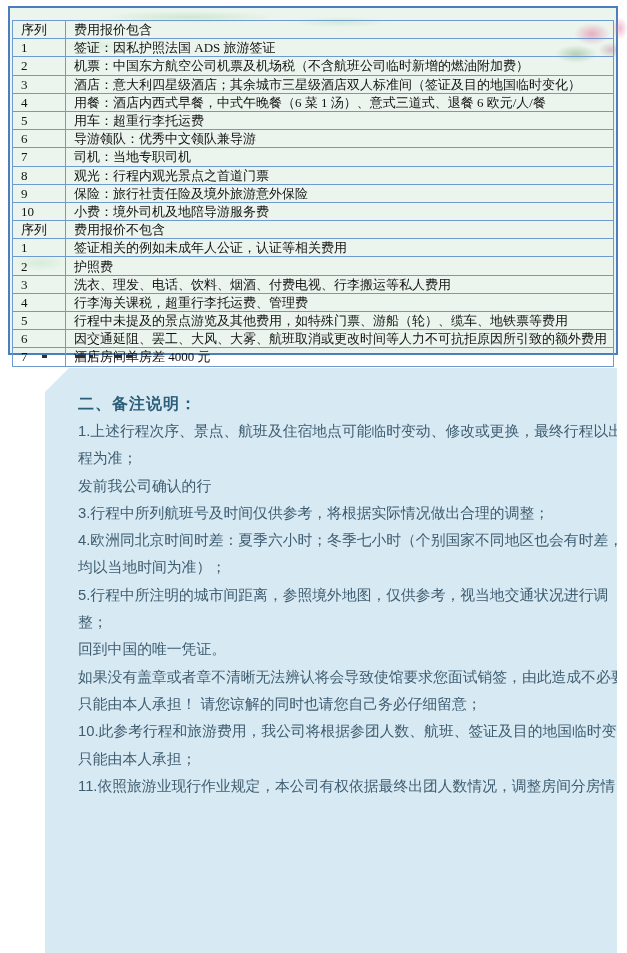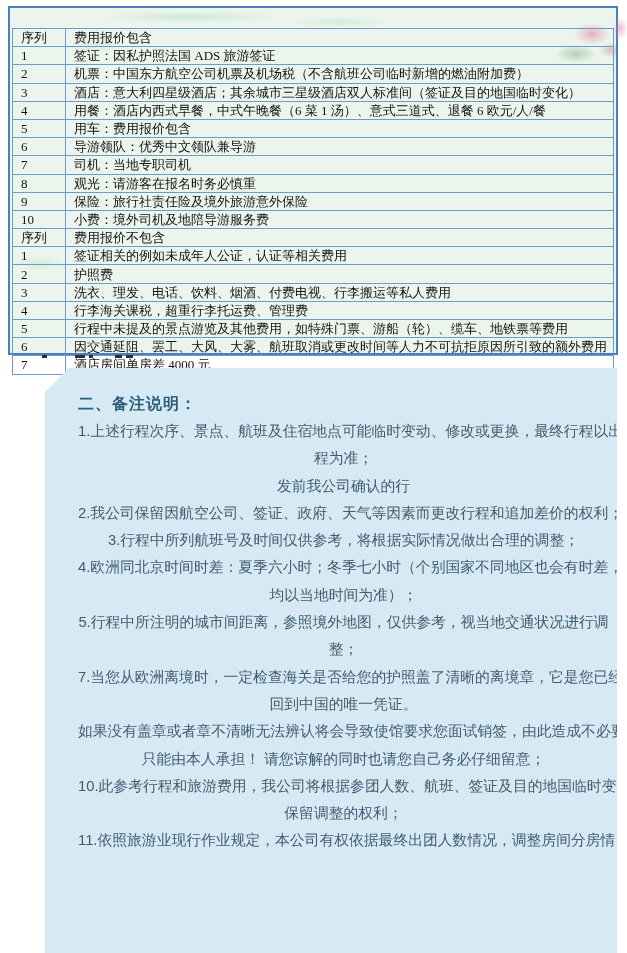--- a/index.html
+++ b/index.html
@@ -7,21 +7,21 @@
     width:627px;height:953px;position:relative;overflow:hidden;
     background:#ffffff;
     font-family:"Liberation Sans", sans-serif;
   }
 
   
   .fee-table-wrap{
     position:absolute;left:8px;top:6px;width:610px;height:349px;
     box-sizing:border-box;
     border:2px solid #4a7ebc;
-    padding:20px 2px 2px 2px;
+    padding:12px 2px 2px 2px;
     background:
       radial-gradient(ellipse 26px 16px at 582px 26px, rgba(226,116,158,.55), transparent 70%),
       radial-gradient(ellipse 18px 11px at 601px 42px, rgba(170,95,130,.35), transparent 70%),
       radial-gradient(ellipse 30px 13px at 566px 46px, rgba(110,165,115,.45), transparent 70%),
       radial-gradient(ellipse 130px 9px at 180px 9px, rgba(140,205,150,.30), transparent 70%),
       radial-gradient(ellipse 70px 8px at 330px 14px, rgba(140,205,150,.25), transparent 70%),
       radial-gradient(ellipse 45px 10px at 85px 38px, rgba(150,210,160,.22), transparent 70%),
       radial-gradient(ellipse 40px 12px at 30px 255px, rgba(150,210,160,.25), transparent 70%),
       #ecf5ed;
   }
@@ -64,21 +64,21 @@
     clip-path:polygon(24px 0, 100% 0, 100% 100%, 0 100%, 0 24px);
     padding:22px 8px 0 33px;
     overflow:hidden;
   }
   .notes-title{
     font-size:16px;font-weight:bold;color:#2a5e79;
     line-height:28px;letter-spacing:1px;
   }
   .note-line{
     font-size:14.8px;color:#3f5d70;
-    line-height:27.3px;white-space:nowrap;text-align:center;
+    line-height:27.3px;white-space:nowrap;
   }
 </style>
 </head>
 <body>
 
 <div class="fee-table-wrap">
   <table class="fee-table">
     <tbody>
       <tr>
         <td class="cell-no">序列</td>
@@ -101,36 +101,36 @@
     <td class="cell-text">酒店：意大利四星级酒店；其余城市三星级酒店双人标准间（签证及目的地国临时变化）</td>
   </tr>
 
   <tr class="fee-row">
     <td class="cell-no">4</td>
     <td class="cell-text">用餐：酒店内西式早餐，中式午晚餐（6 菜 1 汤）、意式三道式、退餐 6 欧元/人/餐</td>
   </tr>
 
   <tr class="fee-row">
     <td class="cell-no">5</td>
-    <td class="cell-text">用车：费用报价包含</td>
+    <td class="cell-text">用车：超重行李托运费</td>
   </tr>
 
   <tr class="fee-row">
     <td class="cell-no">6</td>
     <td class="cell-text">导游领队：优秀中文领队兼导游</td>
   </tr>
 
   <tr class="fee-row">
     <td class="cell-no">7</td>
     <td class="cell-text">司机：当地专职司机</td>
   </tr>
 
   <tr class="fee-row">
     <td class="cell-no">8</td>
-    <td class="cell-text">观光：请游客在报名时务必慎重</td>
+    <td class="cell-text">观光：行程内观光景点之首道门票</td>
   </tr>
 
   <tr class="fee-row">
     <td class="cell-no">9</td>
     <td class="cell-text">保险：旅行社责任险及境外旅游意外保险</td>
   </tr>
 
   <tr class="fee-row">
     <td class="cell-no">10</td>
     <td class="cell-text bold">小费：境外司机及地陪导游服务费</td>
@@ -193,43 +193,41 @@
 
 <div class="notes-box">
   <div class="notes-title">二、备注说明：</div>
   <div>
   <div class="note-line">1.上述行程次序、景点、航班及住宿地点可能临时变动、修改或更换，最终行程以出</div>
 
   <div class="note-line">程为准；</div>
 
   <div class="note-line">发前我公司确认的行</div>
 
-  <div class="note-line">2.我公司保留因航空公司、签证、政府、天气等因素而更改行程和追加差价的权利；</div>
 
   <div class="note-line">3.行程中所列航班号及时间仅供参考，将根据实际情况做出合理的调整；</div>
 
   <div class="note-line">4.欧洲同北京时间时差：夏季六小时；冬季七小时（个别国家不同地区也会有时差，</div>
 
   <div class="note-line">均以当地时间为准）；</div>
 
   <div class="note-line">5.行程中所注明的城市间距离，参照境外地图，仅供参考，视当地交通状况进行调</div>
 
   <div class="note-line">整；</div>
 
 
-  <div class="note-line">7.当您从欧洲离境时，一定检查海关是否给您的护照盖了清晰的离境章，它是您已经</div>
 
   <div class="note-line">回到中国的唯一凭证。</div>
 
   <div class="note-line">如果没有盖章或者章不清晰无法辨认将会导致使馆要求您面试销签，由此造成不必要</div>
 
 
   <div class="note-line">只能由本人承担！ 请您谅解的同时也请您自己务必仔细留意；</div>
 
 
 
   <div class="note-line">10.此参考行程和旅游费用，我公司将根据参团人数、航班、签证及目的地国临时变化</div>
 
-  <div class="note-line">保留调整的权利；</div>
+  <div class="note-line">只能由本人承担；</div>
 
   <div class="note-line">11.依照旅游业现行作业规定，本公司有权依据最终出团人数情况，调整房间分房情</div>
 </div>
 </div>
 
 </body></html>

